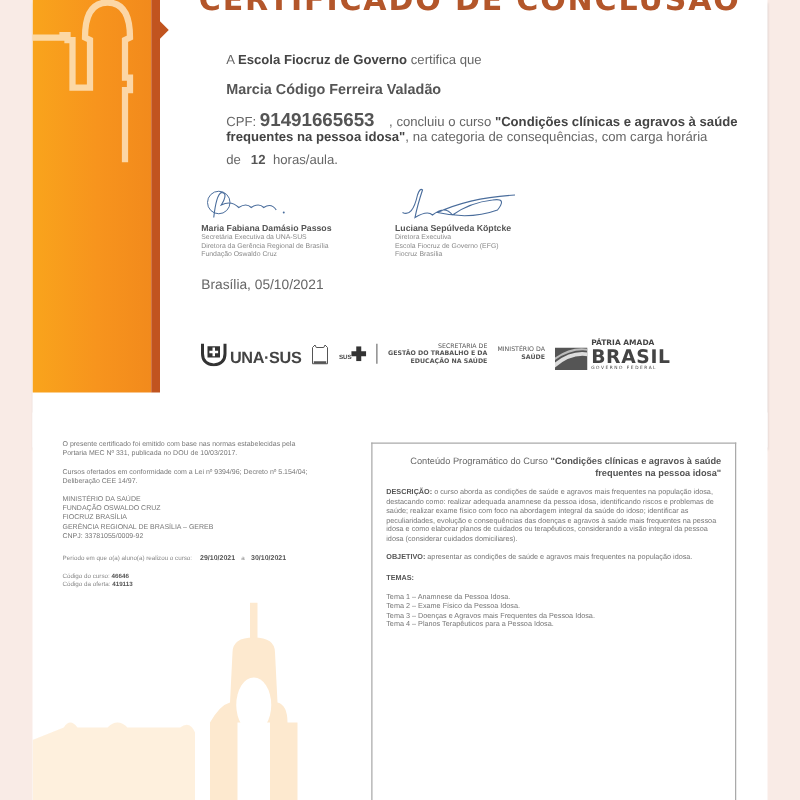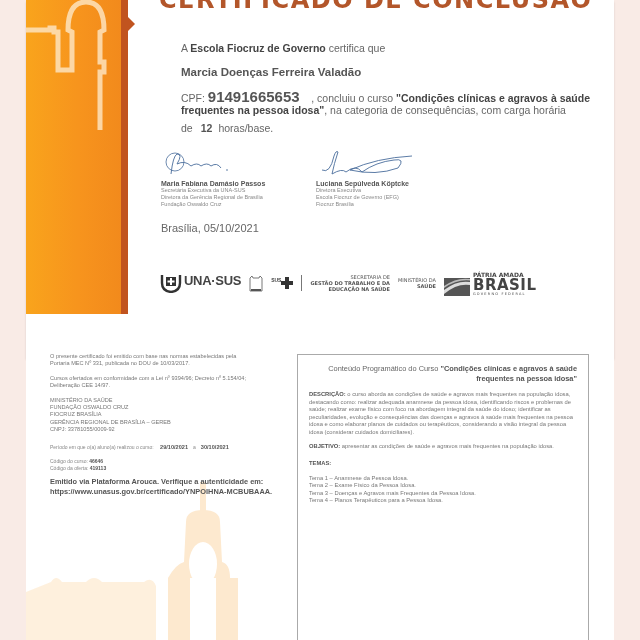--- a/index.html
+++ b/index.html
@@ -28,21 +28,21 @@
   .sig { position: absolute; top: 148px; }
   .sig-1 { left: 135px; }
   .sig-2 { left: 290px; }
   .sig-scribble { height: 30px; width: 120px; }
   .sig-name { font-family: "Liberation Sans", sans-serif; font-weight: bold; font-size: 7px; color: #555; white-space: nowrap; margin-top: -2px; }
   .sig-role { font-family: "Liberation Sans", sans-serif; font-size: 5.5px; color: #888; line-height: 7px; white-space: nowrap; }
 
   .city-date { position: absolute; left: 135px; top: 222px; font-family: "Liberation Sans", sans-serif; font-size: 11px; color: #666; }
 
   .logos { position: absolute; left: 134px; top: 270px; height: 26px; display: flex; align-items: center; gap: 8px; }
-  .logo { display: flex; align-items: flex-start; color: #444; font-family: "Liberation Sans", sans-serif; }
+  .logo { display: flex; align-items: flex-end; color: #444; font-family: "Liberation Sans", sans-serif; }
   .unasus-text { font-weight: bold; font-size: 13px; letter-spacing: -0.3px; margin-left: 2px; }
   .small-logo-text { font-size: 5px; line-height: 6px; text-align: right; font-weight: bold; color: #555; }
   .ms-text { font-size: 5px; line-height: 6px; text-align: right; color: #555; }
   .divider { width: 1px; height: 16px; background: #777; }
   .brasil { display: flex; align-items: flex-end; gap: 3px; }
   .brasil-text .top { font-size: 6px; font-weight: bold; color: #444; line-height: 7px; }
   .brasil-text .big { font-size: 15px; font-weight: bold; color: #444; line-height: 14px; letter-spacing: 0.5px; }
   .brasil-text .bot { font-size: 3.5px; color: #444; letter-spacing: 1.2px; }
 
   
@@ -79,31 +79,31 @@
   </svg>
   <div class="rust-band"></div>
   <div class="rust-notch"></div>
 
   <div class="cert-title">CERTIFICADO DE CONCLUSÃO</div>
 
   <div class="body-text intro">
     <span>A </span><b>Escola Fiocruz de Governo</b><span> certifica que</span>
   </div>
 
-  <div class="body-text student-name">Marcia Doenças Ferreira Valadão</div>
+  <div class="body-text student-name">Marcia Código Ferreira Valadão</div>
 
   <div class="body-text cpf-line">
     <span>CPF:</span>
     <span class="cpf-val">91491665653</span>&nbsp;&nbsp;&nbsp;&nbsp;<span>,  concluiu o curso </span><b>"Condições clínicas e agravos à saúde</b>
   </div>
   <div class="body-text course-line2">
     <b>frequentes na pessoa idosa"</b><span>,  na categoria de consequências, com carga horária</span>
   </div>
   <div class="body-text hours-line">
-    <span>de</span><span class="hours-val">12</span><span>horas/base.</span>
+    <span>de</span><span class="hours-val">12</span><span>horas/aula.</span>
   </div>
 
   <div class="sig sig-1">
     <svg class="sig-scribble" viewBox="0 0 120 30">
       <circle cx="14" cy="14" r="9" fill="none" stroke="#4a6d9c" stroke-width="0.8"></circle>
       <path d="M10 26 Q12 8 16 6 Q22 6 16 16 Q24 12 30 18 Q36 14 40 18 Q46 14 50 18 Q56 14 60 20" fill="none" stroke="#4a6d9c" stroke-width="0.9"></path>
       <circle cx="66" cy="22" r="0.8" fill="#4a6d9c"></circle>
     </svg>
     <div class="sig-name">Maria Fabiana Damásio Passos</div>
     <div class="sig-role">Secretária Executiva da UNA-SUS</div>
@@ -199,24 +199,20 @@
   <div class="period">
     <span>Período em que o(a) aluno(a) realizou o curso:</span>
     <b>29/10/2021</b><span>a</span><b>30/10/2021</b>
   </div>
 
   <div class="codes">
     <div><span>Código do curso:</span> <b>46646</b></div>
     <div><span>Código da oferta:</span> <b>419113</b></div>
   </div>
 
-  <div class="verify">
-    <div>Emitido via Plataforma Arouca. Verifique a autenticidade em:</div>
-    <div>https://www.unasus.gov.br/certificado/YNPOIHNA-MCBUBAAA.</div>
-  </div>
 
   <div class="programa">
     <div class="prog-title">
       <span>Conteúdo Programático do Curso </span><b>"Condições clínicas e agravos à saúde frequentes na pessoa idosa"</b>
     </div>
     <div class="prog-para">
       <b>DESCRIÇÃO:</b><span> o curso aborda as condições de saúde e agravos mais frequentes na população idosa, destacando como: realizar adequada anamnese da pessoa idosa, identificando riscos e problemas de saúde; realizar exame físico com foco na abordagem integral da saúde do idoso; identificar as peculiaridades, evolução e consequências das doenças e agravos à saúde mais frequentes na pessoa idosa e como elaborar planos de cuidados ou terapêuticos, considerando a visão integral da pessoa idosa (considerar cuidados domiciliares).</span>
     </div>
     <div class="prog-para">
       <b>OBJETIVO:</b><span> apresentar as condições de saúde e agravos mais frequentes na população idosa.</span>

